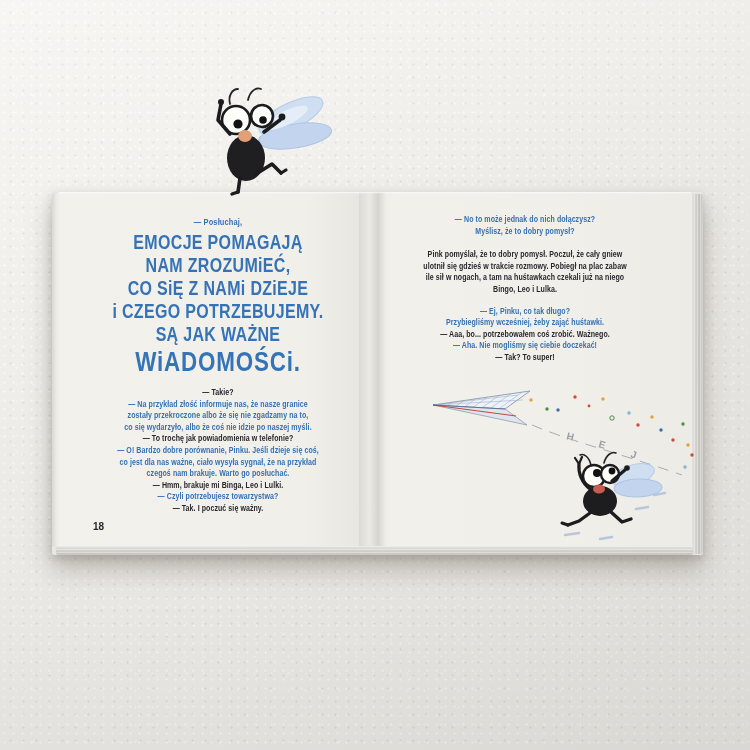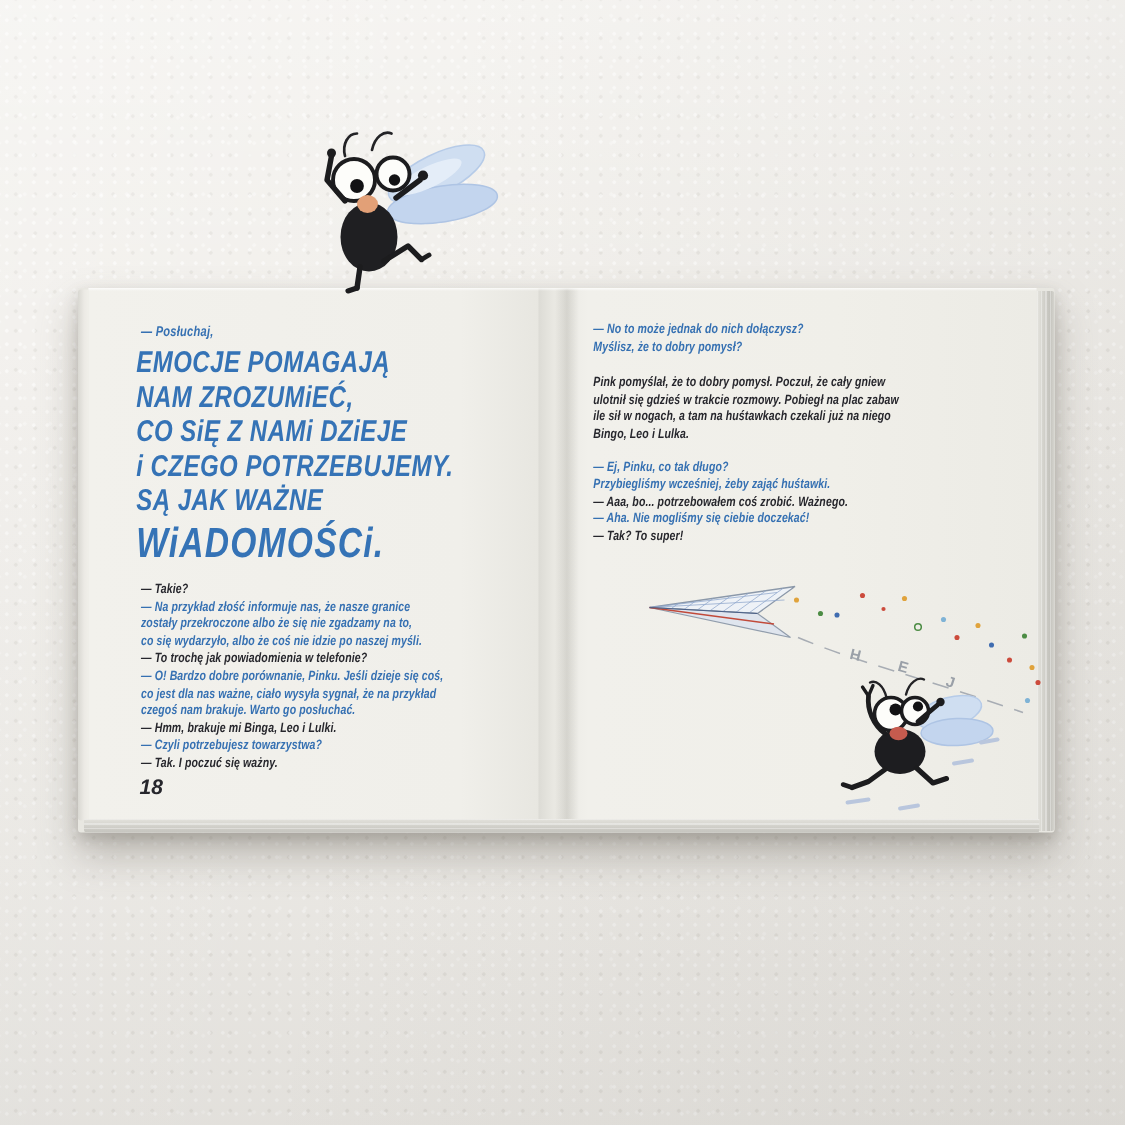--- a/index.html
+++ b/index.html
@@ -54,35 +54,35 @@
     background:linear-gradient(180deg,rgba(255,255,255,.8),rgba(255,255,255,0));z-index:4;}
   .page{position:absolute;top:0;bottom:0;}
   .page-left{left:0;width:318px;
     background:linear-gradient(to right,#f2f1ec 0%,#f0efea 78%,#e7e6e0 95%,#dcdbd5 100%);}
   .page-right{left:300px;right:0;
     background:linear-gradient(to right,#dcdbd5 0%,#e9e8e2 3%,#f1f0eb 10%,#f0efe9 60%,#ecebe5 100%);}
   .gutter{position:absolute;left:311px;width:16px;top:0;bottom:0;z-index:3;
     background:linear-gradient(to right,rgba(92,90,82,0),rgba(92,90,82,.16) 50%,rgba(92,90,82,0));}
 
   
-  .page-inner{position:absolute;inset:0;text-align:left;font-weight:bold;font-style:italic;}
+  .page-inner{position:absolute;inset:0;text-align:center;font-weight:bold;}
   .squeeze{transform:scaleX(.78);transform-origin:50% 0;}
   .squeeze-h{transform:scaleX(.8);transform-origin:50% 0;}
   .blue{color:#3570b2;}
   .dark{color:#26262c;}
   .intro{margin-top:24px;font-size:9.5px;line-height:11px;letter-spacing:.2px;}
   .heading{margin-top:4px;color:#3573b6;}
   .h-line{font-size:20px;line-height:23px;letter-spacing:.4px;}
   .h-big{font-size:28px;line-height:31px;letter-spacing:1px;}
   .dialog{font-size:9px;line-height:11.6px;letter-spacing:.1px;}
   .dlg-left{margin-top:10px;}
   .rp-top{margin-top:22px;}
   .rp-narration{margin-top:12px;}
   .rp-bottom{margin-top:10px;}
-  .page-number{position:absolute;left:34px;bottom:14px;font-size:14px;font-weight:bold;color:#26262c;}
+  .page-number{position:absolute;left:34px;bottom:14px;font-size:10px;font-weight:bold;color:#26262c;}
 
   
   .illus{position:absolute;z-index:5;}
   #fly-top{left:190px;top:78px;}
   #plane-trail{left:420px;top:383px;}
   #fly-run{left:548px;top:445px;}
   .trail-letter{font-family:"Liberation Sans","DejaVu Sans",sans-serif;font-size:10px;font-weight:bold;fill:#9aa0a8;}
 </style>
 </head>
 <body>

